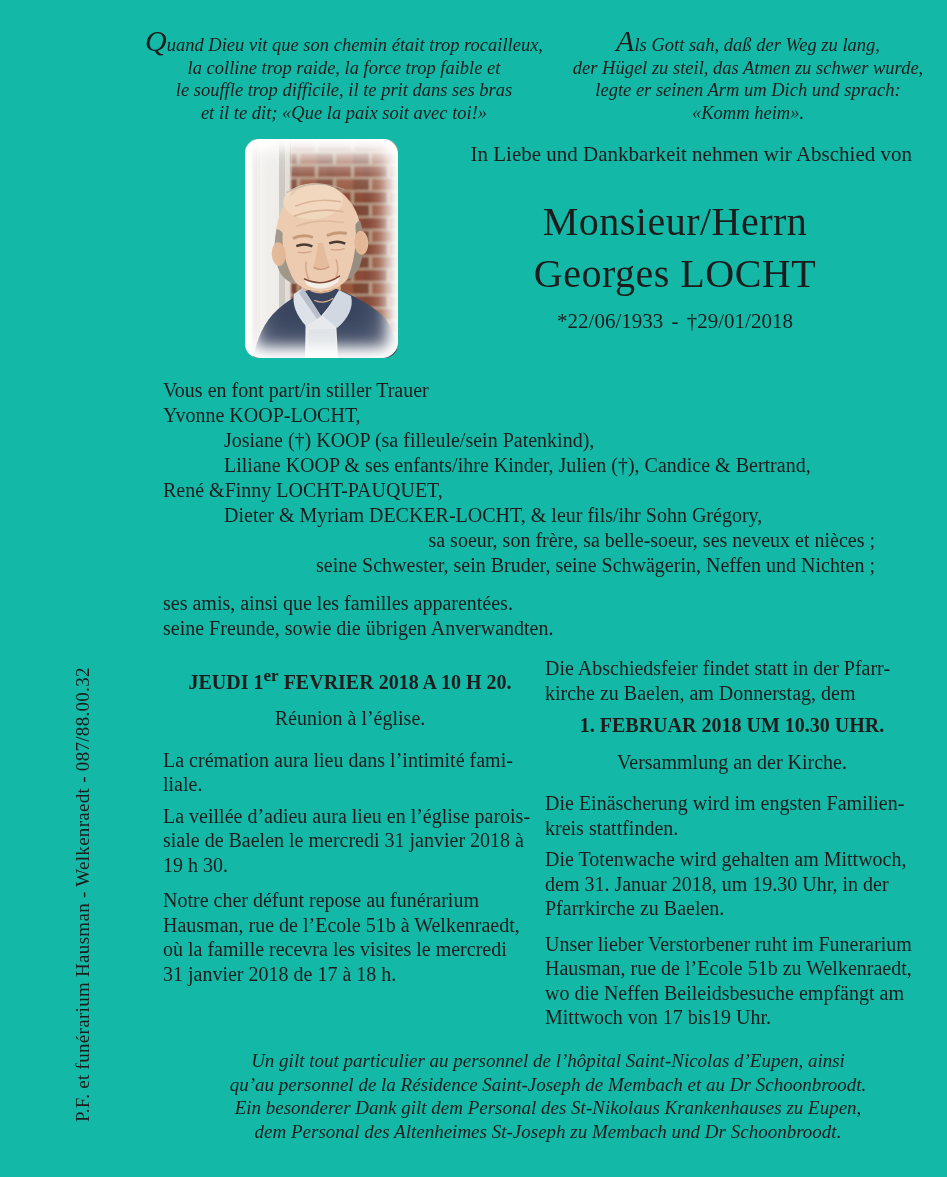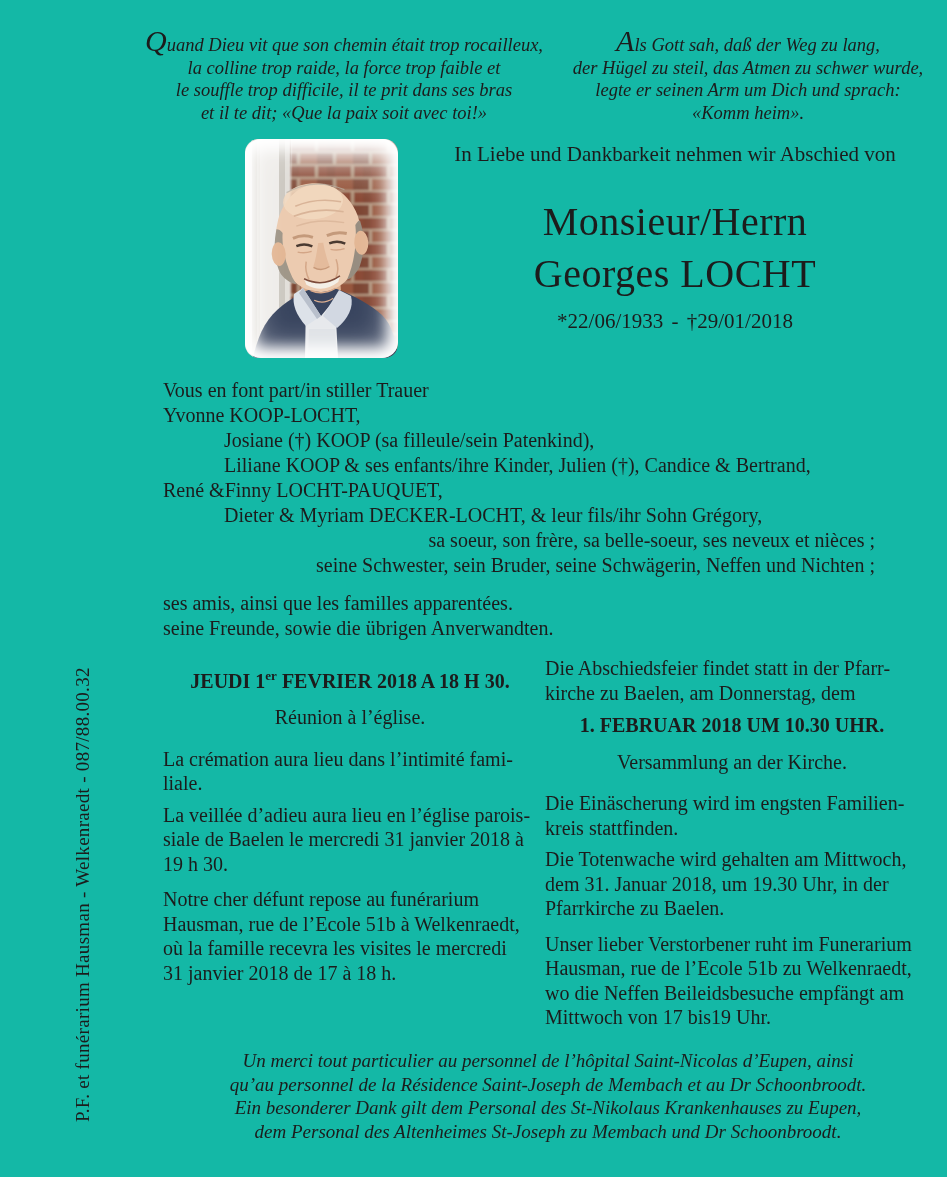--- a/index.html
+++ b/index.html
@@ -14,38 +14,38 @@
   .poem-de { left:556px; width:384px; }
   .initial { font-size:30px; }
 
   
   .photo { position:absolute; left:245px; top:139px; width:153px; height:219px; border-radius:14px; overflow:hidden; }
   .photo svg { display:block; }
   .vignette { position:absolute; inset:0; border-radius:16px;
     box-shadow: inset 0 0 14px 10px #ffffff, inset 0 0 32px 8px rgba(255,255,255,0.55); }
 
   
-  .intro { position:absolute; left:438px; top:142px; width:474px; text-align:center; font-size:21px; }
+  .intro { position:absolute; left:438px; top:142px; width:474px; text-align:right; font-size:21px; }
   .title-block { position:absolute; left:438px; top:196px; width:474px; text-align:center; }
   .title-line { font-size:40px; line-height:52px; letter-spacing:0.5px; }
   .dates { font-size:21px; margin-top:9px; word-spacing:3px; }
 
   
   .family { position:absolute; left:163px; top:378px; width:712px; font-size:20px; line-height:25px; }
   .family .indent { padding-left:61px; }
   .family .right { text-align:right; }
   .family .gap { margin-top:13px; }
 
   
   .col { position:absolute; top:656px; width:374px; font-size:20px; line-height:24.5px; }
   .col-left { left:163px; }
   .col-right { left:545px; }
   .col p { margin:0; }
   .col .date-line { text-align:center; font-weight:bold; margin-top:8px; }
-  .col .date-line sup { font-size:13px; }
+  .col .date-line sup { font-size:17px; }
   .col .meet-line { text-align:center; margin-top:12px; }
   .col .p2 { margin-top:17px; }
   .col .p3 { margin-top:7px; }
   .col .p4 { margin-top:11px; }
 
   
   .thanks { position:absolute; left:148px; top:1049px; width:800px; text-align:center;
     font-style:italic; font-size:19px; line-height:23.5px; }
 
   
@@ -165,21 +165,21 @@
     <div class="indent">Liliane KOOP &amp; ses enfants/ihre Kinder, Julien (†), Candice &amp; Bertrand,</div>
     <div>René &amp;Finny LOCHT-PAUQUET,</div>
     <div class="indent">Dieter &amp; Myriam DECKER-LOCHT, &amp; leur fils/ihr Sohn Grégory,</div>
     <div class="right">sa soeur, son frère, sa belle-soeur, ses neveux et nièces ;</div>
     <div class="right">seine Schwester, sein Bruder, seine Schwägerin, Neffen und Nichten ;</div>
     <div class="gap">ses amis, ainsi que les familles apparentées.</div>
     <div>seine Freunde, sowie die übrigen Anverwandten.</div>
   </div>
 
   <div class="col col-left">
-    <p class="date-line"><span>JEUDI 1</span><sup>er</sup><span> FEVRIER 2018 A 18 H 30.</span></p>
+    <p class="date-line"><span>JEUDI 1</span><sup>er</sup><span> FEVRIER 2018 A 10 H 20.</span></p>
     <p class="meet-line">Réunion à l’église.</p>
     <p class="p2">
       <span>La crémation aura lieu dans l’intimité fami-</span><br>
       <span>liale.</span>
     </p>
     <p class="p3">
       <span>La veillée d’adieu aura lieu en l’église parois-</span><br>
       <span>siale de Baelen le mercredi 31 janvier 2018 à</span><br>
       <span>19 h 30.</span>
     </p>
@@ -209,21 +209,21 @@
     </p>
     <p class="p4">
       <span>Unser lieber Verstorbener ruht im Funerarium</span><br>
       <span>Hausman, rue de l’Ecole 51b zu Welkenraedt,</span><br>
       <span>wo die Neffen Beileidsbesuche empfängt am</span><br>
       <span>Mittwoch von 17 bis19 Uhr.</span>
     </p>
   </div>
 
   <div class="thanks">
-    <div>Un merci tout particulier au personnel de l’hôpital Saint-Nicolas d’Eupen, ainsi</div>
+    <div>Un gilt tout particulier au personnel de l’hôpital Saint-Nicolas d’Eupen, ainsi</div>
     <div>qu’au personnel de la Résidence Saint-Joseph de Membach et au Dr Schoonbroodt.</div>
     <div>Ein besonderer Dank gilt dem Personal des St-Nikolaus Krankenhauses zu Eupen,</div>
     <div>dem Personal des Altenheimes St-Joseph zu Membach und Dr Schoonbroodt.</div>
   </div>
 
   <div class="side">P.F. et funérarium Hausman - Welkenraedt - 087/88.00.32</div>
 
 </div>
 
 </body></html>

